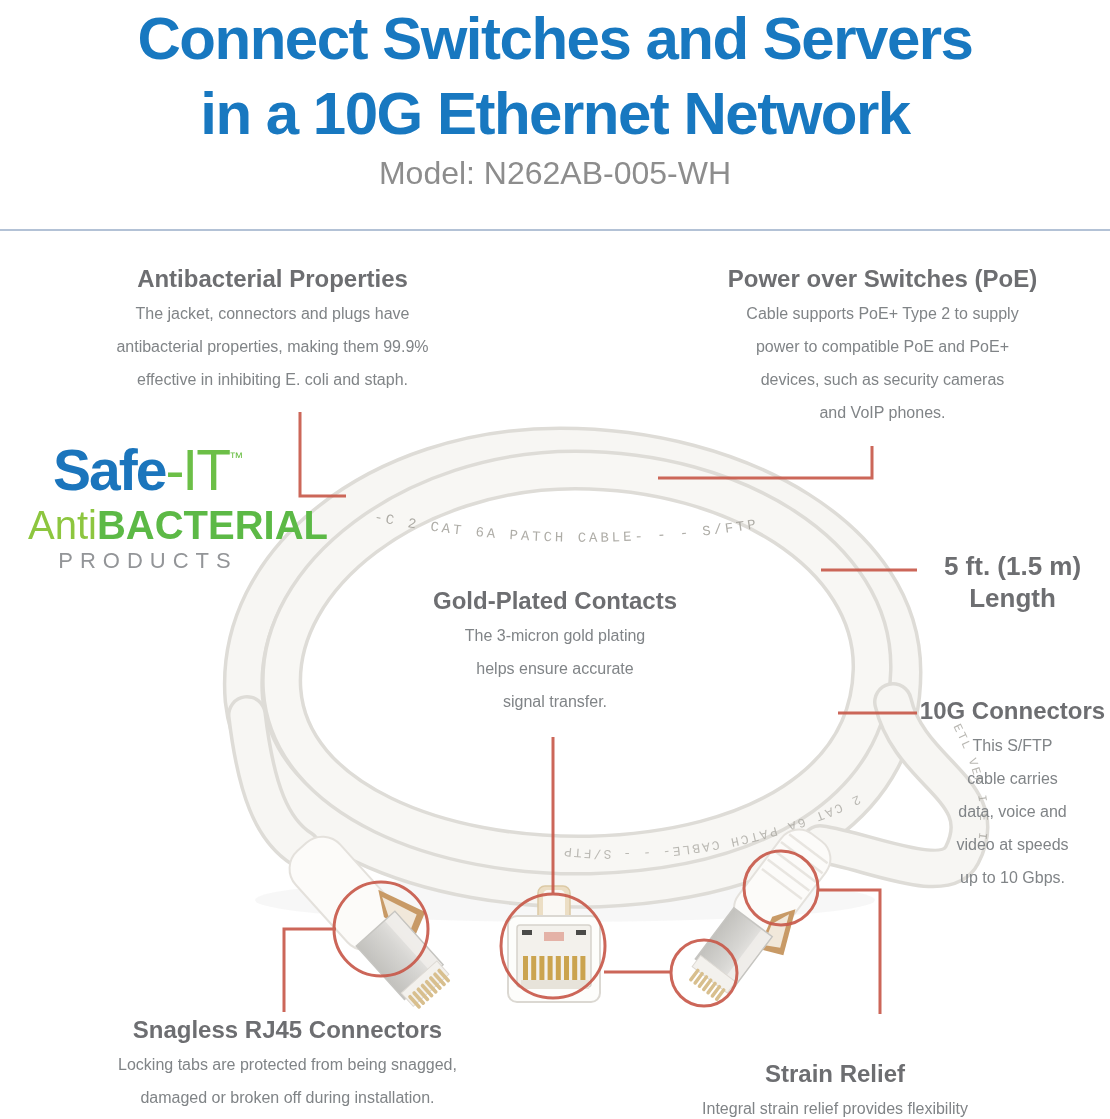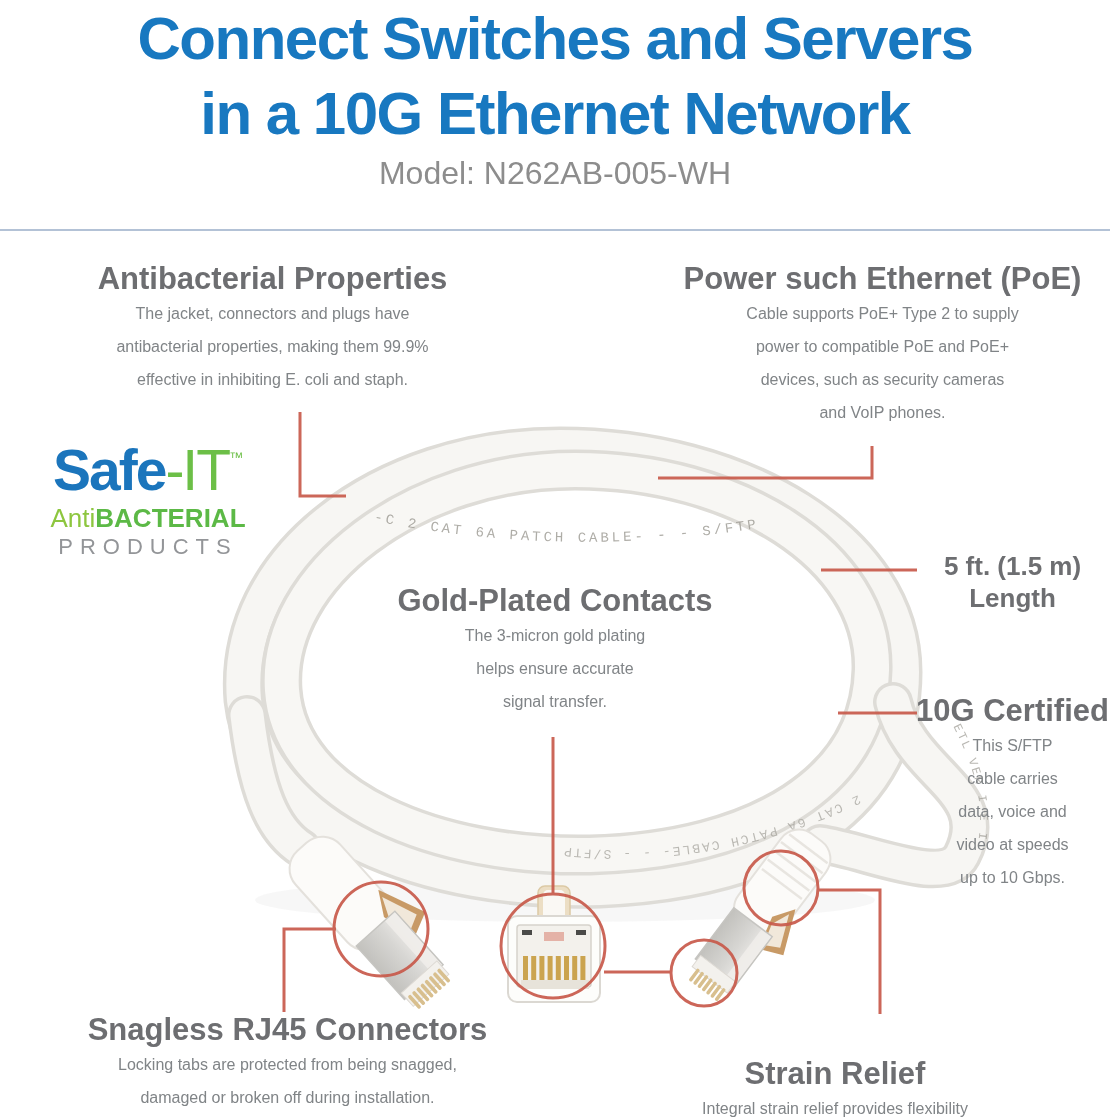--- a/index.html
+++ b/index.html
@@ -13,37 +13,37 @@
     color:#1878c0;font-weight:800;font-size:60px;letter-spacing:-1.5px;line-height:72px;
   }
   .h1.l1{top:3px;} .h1.l2{top:78px;}
   .model{
     position:absolute;top:155px;left:0;width:1110px;text-align:center;
     color:#8d8d8d;font-size:32px;font-weight:400;letter-spacing:0px;
   }
   .divider{position:absolute;top:229px;left:0;width:1110px;height:2px;background:#b3c2d6;}
   
   .feat{position:absolute;text-align:center;}
-  .feat .title{color:#6d6e71;font-weight:700;font-size:31px;line-height:32px;}
+  .feat .title{color:#6d6e71;font-weight:700;font-size:24px;line-height:32px;}
   .feat .body{color:#808487;font-size:16px;line-height:33px;white-space:pre-line;margin-top:2px;}
   .fb-anti{left:0;top:263px;width:545px;}
   .fb-poe{left:655px;top:263px;width:455px;}
   .fb-gold{left:385px;top:585px;width:340px;}
   .fb-len{left:915px;top:550px;width:195px;}
   .fb-len .title{font-size:26px;white-space:pre-line;}
   .fb-10g{left:915px;top:695px;width:195px;}
   .fb-snag{left:5px;top:1014px;width:565px;}
   .fb-strain{left:560px;top:1058px;width:550px;}
   
   .logo{position:absolute;left:28px;top:414px;width:240px;text-align:center;line-height:1;}
   .logo .row1{font-size:57px;font-weight:800;letter-spacing:-2px;margin-top:28px;}
   .logo .safe{color:#1b75bc;}
   .logo .it{color:#6cbf47;font-weight:400;}
   .logo .tm{color:#6cbf47;font-size:14px;font-weight:400;vertical-align:28px;letter-spacing:0;}
-  .logo .row2{margin-top:6px;font-size:26px;letter-spacing:0;}
+  .logo .row2{margin-top:6px;font-size:40px;letter-spacing:0;}
   .logo .anti{color:#8dc63f;font-weight:400;}
   .logo .bact{color:#5cb946;font-weight:700;}
   .logo .row3{margin-top:5px;font-size:22px;color:#939598;letter-spacing:7px;font-weight:400;}
   
   #art{position:absolute;left:0;top:0;width:1110px;height:1119px;}
   .cable-print{fill:#a19f98;font-family:"Liberation Mono","DejaVu Sans Mono",monospace;}
 </style>
 </head>
 <body>
 
@@ -177,21 +177,21 @@
   <div class="divider"></div>
 
   <div class="feat fb-anti">
     <div class="title">Antibacterial Properties</div>
     <div class="body">The jacket, connectors and plugs have
 antibacterial properties, making them 99.9%
 effective in inhibiting E. coli and staph.</div>
   </div>
 
   <div class="feat fb-poe">
-    <div class="title">Power such Ethernet (PoE)</div>
+    <div class="title">Power over Switches (PoE)</div>
     <div class="body">Cable supports PoE+ Type 2 to supply
 power to compatible PoE and PoE+
 devices, such as security cameras
 and VoIP phones.</div>
   </div>
 
   <div class="logo">
     <div class="row1"><span class="safe">Safe</span><span class="it">-IT</span><span class="tm">™</span></div>
     <div class="row2"><span class="anti">Anti</span><span class="bact">BACTERIAL</span></div>
     <div class="row3">PRODUCTS</div>
@@ -203,21 +203,21 @@
 helps ensure accurate
 signal transfer.</div>
   </div>
 
   <div class="feat fb-len">
     <div class="title">5 ft. (1.5 m)
 Length</div>
   </div>
 
   <div class="feat fb-10g">
-    <div class="title">10G Certified</div>
+    <div class="title">10G Connectors</div>
     <div class="body">This S/FTP
 cable carries
 data, voice and
 video at speeds
 up to 10 Gbps.</div>
   </div>
 
   <div class="feat fb-snag">
     <div class="title">Snagless RJ45 Connectors</div>
     <div class="body">Locking tabs are protected from being snagged,

